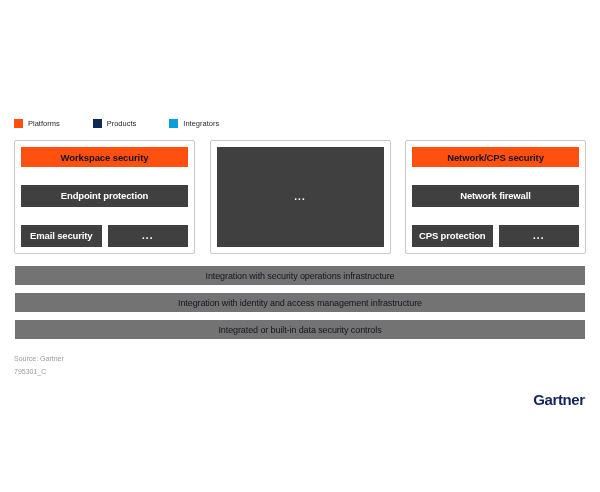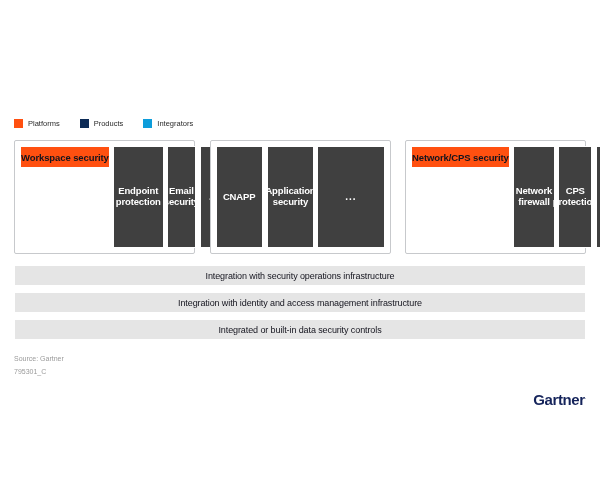--- a/index.html
+++ b/index.html
@@ -34,21 +34,21 @@
     letter-spacing: -0.2px;
   }
 
   
   #legend {
     position: absolute;
     left: 14px;
     top: 119px;
     display: flex;
     align-items: center;
-    gap: 0;
+    gap: 13px;
   }
   .legend-item {
     display: flex;
     align-items: center;
     margin-right: 20px;
   }
   .legend-swatch {
     width: 9px;
     height: 9px;
     margin-right: 5px;
@@ -73,21 +73,22 @@
   }
   .pillar-card {
     width: 181px;
     height: 114px;
     box-sizing: border-box;
     background: #ffffff;
     border: 1px solid #c7c9cc;
     border-radius: 2px;
     padding: 5px;
     display: flex;
-    gap: 3px;
+    flex-direction: column;
+    gap: 16px;
   }
   .pillar-header {
     height: 22px;
     background: #ff5010;
     border: 1px solid #ffffff;
     box-sizing: border-box;
     display: flex;
     align-items: center;
     justify-content: center;
     color: #14141e;
@@ -128,21 +129,21 @@
     position: absolute;
     left: 14px;
     top: 265px;
     width: 572px;
     display: flex;
     flex-direction: column;
     gap: 6px;
   }
   .bar {
     height: 21px;
-    background: #e5e5e5;
+    background: #737373;
     border: 1px solid #ffffff;
     box-sizing: border-box;
     display: flex;
     align-items: center;
     justify-content: center;
     color: #14141e;
     font-size: 9px;
     letter-spacing: -0.1px;
     white-space: nowrap;
   }
@@ -202,24 +203,20 @@
         <div class="tile">Endpoint protection</div>
       </div>
       <div class="pillar-row">
         <div class="tile">Email security</div>
         <div class="tile ellipsis">...</div>
       </div>
     </div>
 
     <div class="pillar-card">
       <div class="pillar-row">
-        <div class="tile">CNAPP</div>
-        <div class="tile">Application security</div>
-      </div>
-      <div class="pillar-row">
         <div class="tile ellipsis">...</div>
       </div>
     </div>
 
     <div class="pillar-card">
       <div class="pillar-header">Network/CPS security</div>
       <div class="pillar-row">
         <div class="tile">Network firewall</div>
       </div>
       <div class="pillar-row">

